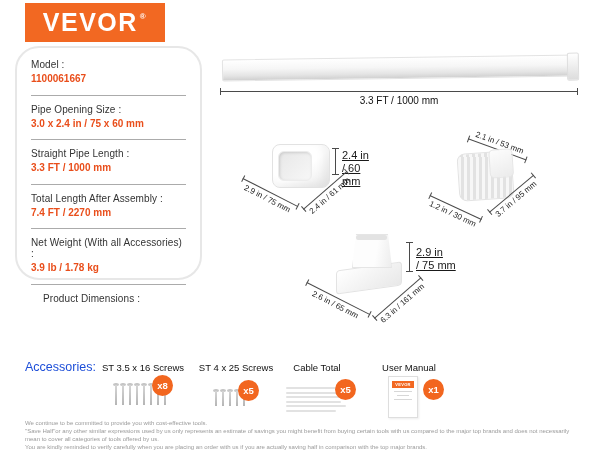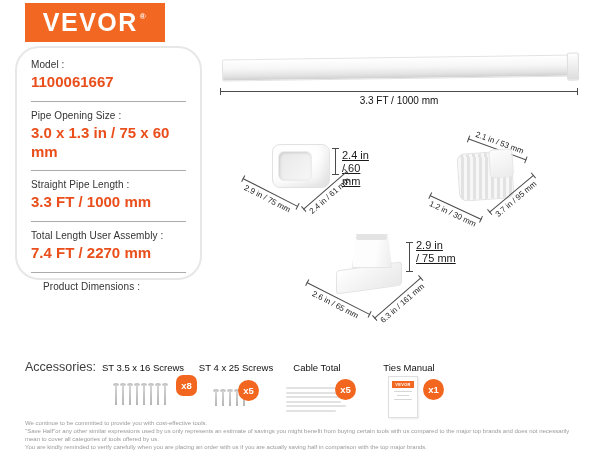--- a/index.html
+++ b/index.html
@@ -12,21 +12,21 @@
         display:flex; align-items:center; justify-content:center; color:#fff; font-weight:bold;
         font-size:25px; letter-spacing:1.5px;}
   .logo sup{font-size:8px; margin-left:2px; transform:translateY(-6px); display:inline-block;}
 
   
   .spec-panel{position:absolute; left:15px; top:46px; width:187px; height:234px;
               border:2px solid #e7e7e7; border-radius:24px; padding:3px 14px 0;}
   .spec-row{padding:8px 0 9px; border-bottom:1px solid #ababab;}
   .spec-row:last-child{border-bottom:none;margin-left:12px;}
   .spec-label{font-size:10px; color:#333; letter-spacing:0.1px;}
-  .spec-value{font-size:15px; font-weight:bold; color:var(--accent); margin-top:3px;
+  .spec-value{font-size:10px; font-weight:bold; color:var(--accent); margin-top:3px;
               white-space:pre-line; line-height:1.25;}
 
   
   .vdim{position:absolute; width:1px; background:#4a4a4a;}
   .vdim::before,.vdim::after{content:""; position:absolute; left:-3px; width:7px; height:1px; background:#4a4a4a;}
   .vdim::before{top:0;} .vdim::after{bottom:0;}
   .vlabel{position:absolute; font-size:11px; color:#1a1a1a; line-height:1.2; white-space:pre-line;text-decoration:underline;}
   .hdim{position:absolute; height:1px; background:#4a4a4a;}
   .hdim::before,.hdim::after{content:""; position:absolute; top:-3px; width:1px; height:7px; background:#4a4a4a;}
   .hdim::before{left:0;} .hdim::after{right:0;}
@@ -62,21 +62,21 @@
   .duct-neck{position:absolute; left:52px; top:6px; width:40px; height:34px;
         background:linear-gradient(100deg,#fdfdfd 60%,#ededed); border:1px solid #e5e5e5;
         clip-path:polygon(10% 0,90% 0,100% 100%,0 100%);}
   .duct-opening{position:absolute; left:56px; top:7px; width:31px; height:5px;
         background:#e3e3e3; border-radius:2px;}
   .duct-base{position:absolute; left:36px; top:38px; width:66px; height:24px;
         background:linear-gradient(150deg,#ffffff,#e8e8e8); border:1px solid #e3e3e3;
         border-radius:4px; transform:skewY(-8deg);}
 
   
-  .acc-title{position:absolute; left:25px; top:360px; font-size:12.5px; color:#404040;}
+  .acc-title{position:absolute; left:25px; top:360px; font-size:12.5px; color:#1d4ed8;}
   .acc-label{position:absolute; top:362px; font-size:9.5px; color:#111; text-align:center;}
   .screws{position:absolute; display:flex;}
   .screw{width:7px; height:24px; position:relative;}
   .screw::before{content:""; position:absolute; top:0; left:0; width:6px; height:3px;
         background:#c6c6c6; border-radius:50% / 60%;}
   .screw::after{content:""; position:absolute; top:2px; left:2px; width:2px; height:20px;
         background:linear-gradient(180deg,#d5d5d5,#b5b5b5);}
   .screws--short .screw{height:19px;} .screws--short .screw::after{height:15px;}
   .ties{position:absolute; display:flex; flex-direction:column; gap:2.5px;}
   .tie{height:2px; background:#e2e2e2; border-radius:1px;}
@@ -105,29 +105,33 @@
       <sup>®</sup>
   </div>
 
   <div class="spec-panel">
     <div class="spec-row">
       <div class="spec-label">Model :</div>
       <div class="spec-value">1100061667</div>
     </div>
     <div class="spec-row">
       <div class="spec-label">Pipe Opening Size :</div>
-      <div class="spec-value">3.0 x 1.3 in / 75 x 60 mm</div>
+      <div class="spec-value">3.0 x 2.4 in / 75 x 60 mm</div>
     </div>
     <div class="spec-row">
       <div class="spec-label">Straight Pipe Length :</div>
       <div class="spec-value">3.3 FT / 1000 mm</div>
     </div>
     <div class="spec-row">
-      <div class="spec-label">Total Length User Assembly :</div>
+      <div class="spec-label">Total Length After Assembly :</div>
       <div class="spec-value">7.4 FT / 2270 mm</div>
+    </div>
+    <div class="spec-row">
+      <div class="spec-label">Net Weight (With all Accessories) :</div>
+      <div class="spec-value">3.9 lb / 1.78 kg</div>
     </div>
     <div class="spec-row">
       <div class="spec-label">Product Dimensions :</div>
     </div>
   </div>
 
   <div class="figure" style="left:220px; top:47px; width:360px; height:70px;">
     <div class="pipe"></div>
     <div class="hdim" style="left:0; top:44px; width:358px;"></div>
     <div class="pipe-label">3.3 FT / 1000 mm</div>
@@ -166,21 +170,21 @@
       <div class="dline"></div>
       <div class="dlabel">3.7 in / 95 mm</div>
     </div>
   </div>
 
   <div class="figure" style="left:300px; top:228px; width:160px; height:108px;">
     <div class="duct-base"></div>
     <div class="duct-neck"></div>
     <div class="duct-opening"></div>
     <div class="vdim" style="left:109px; top:14px; height:30px;"></div>
-    <div class="vlabel" style="left:116px; top:11px;">2.9 in
+    <div class="vlabel" style="left:116px; top:18px;">2.9 in
 / 75 mm</div>
     <div class="diag" style="left:7px; top:54px; width:71px; transform:rotate(27deg);">
       <div class="dline"></div>
       <div class="dlabel">2.6 in / 65 mm</div>
     </div>
     <div class="diag" style="left:74px; top:90px; width:62px; transform:rotate(-41deg);">
       <div class="dline"></div>
       <div class="dlabel">6.3 in / 161 mm</div>
     </div>
   </div>
@@ -191,21 +195,21 @@
   <div class="screws" style="left:113px; top:383px;">
     <div class="screw"></div>
       <div class="screw"></div>
       <div class="screw"></div>
       <div class="screw"></div>
       <div class="screw"></div>
       <div class="screw"></div>
       <div class="screw"></div>
       <div class="screw"></div>
   </div>
-  <div class="badge" style="left:176px; top:375px;border-radius:7px;">x8</div>
+  <div class="badge" style="left:152px; top:375px;">x8</div>
 
   <div class="acc-label" style="left:195px; width:82px;">ST 4 x 25 Screws</div>
   <div class="screws screws--short" style="left:213px; top:389px;">
     <div class="screw"></div>
       <div class="screw"></div>
       <div class="screw"></div>
       <div class="screw"></div>
       <div class="screw"></div>
   </div>
   <div class="badge" style="left:238px; top:380px;">x5</div>
@@ -214,21 +218,21 @@
   <div class="ties" style="left:286px; top:387px;">
     <div class="tie"></div>
       <div class="tie"></div>
       <div class="tie"></div>
       <div class="tie"></div>
       <div class="tie"></div>
       <div class="tie"></div>
   </div>
   <div class="badge" style="left:335px; top:379px;">x5</div>
 
-  <div class="acc-label" style="left:374px; width:70px;">Ties Manual</div>
+  <div class="acc-label" style="left:374px; width:70px;">User Manual</div>
   <div class="manual">
     <div class="manual-logo">VEVOR</div>
     <div class="manual-line"></div>
     <div class="manual-line short"></div>
     <div class="manual-line"></div>
   </div>
   <div class="badge" style="left:423px; top:379px;">x1</div>
 
   <div class="footer">
     <div>We continue to be committed to provide you with cost-effective tools.</div>

